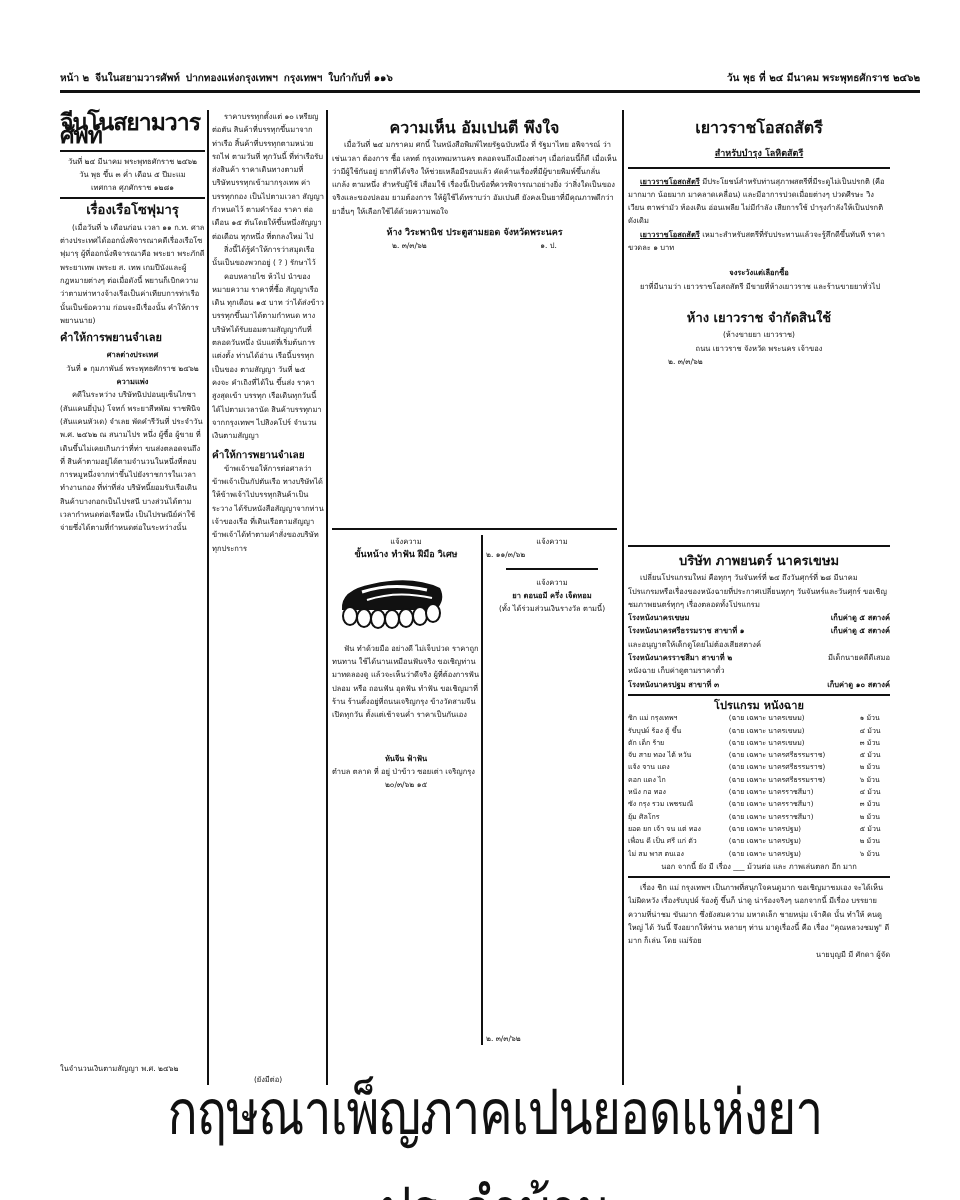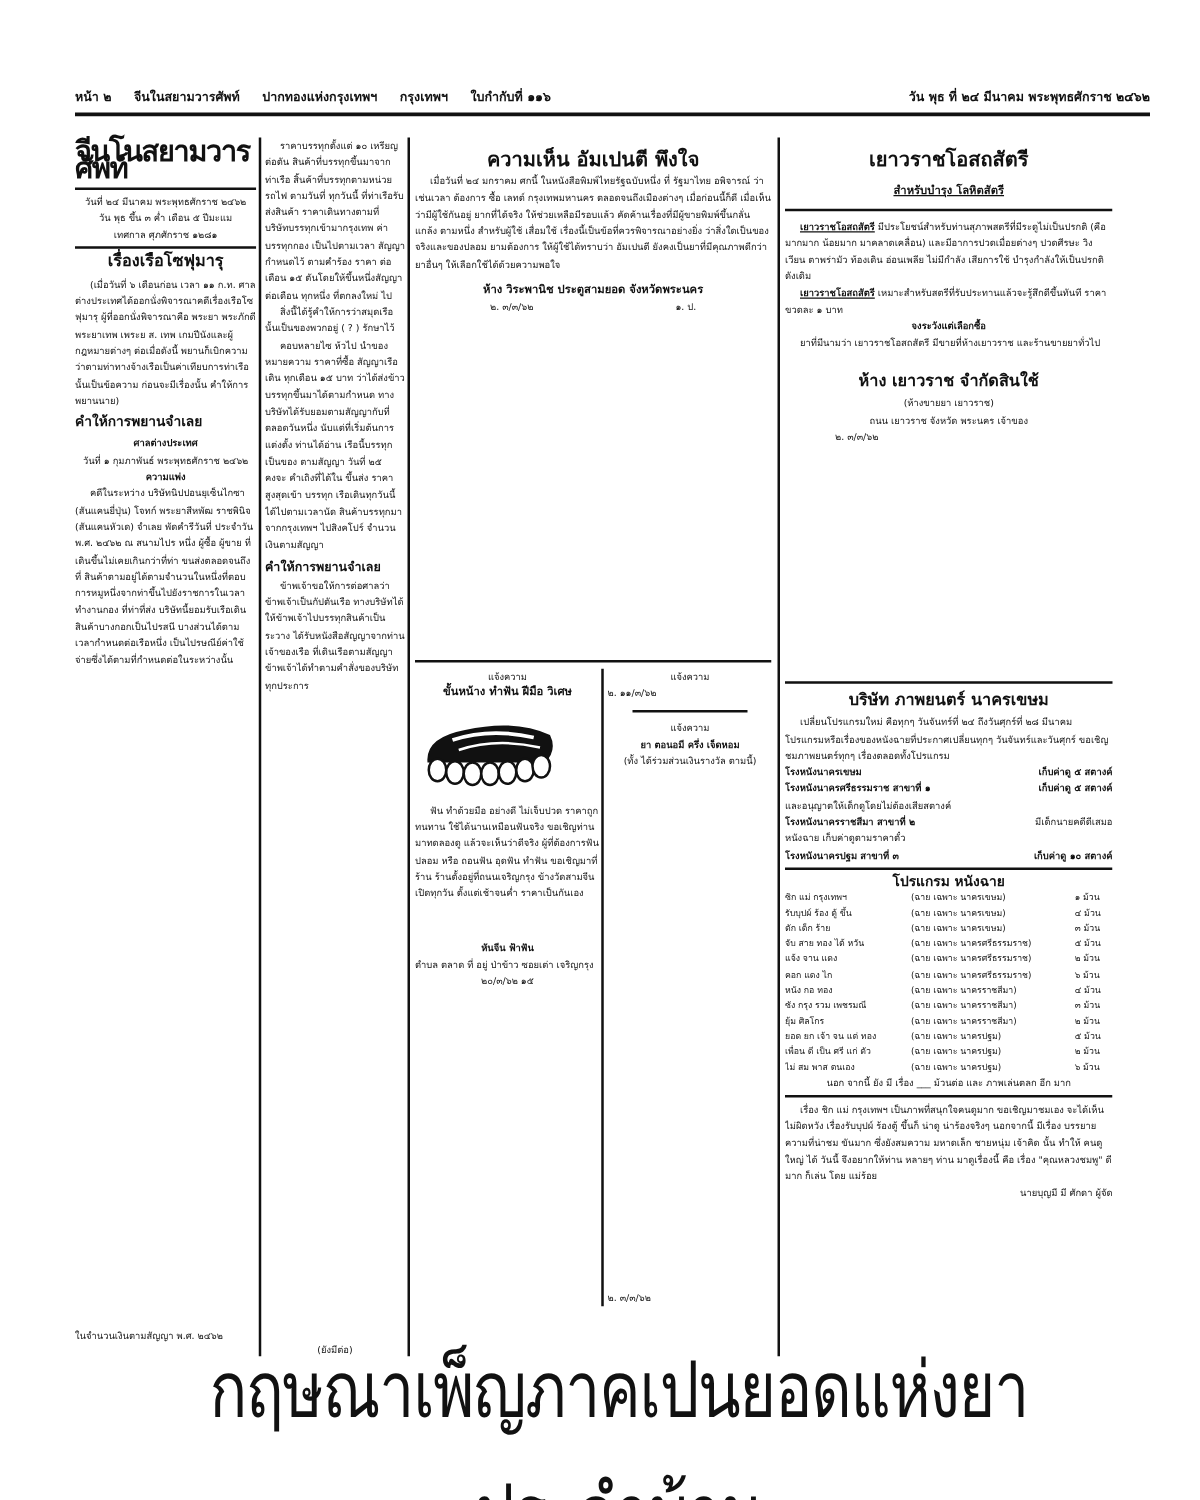--- a/index.html
+++ b/index.html
@@ -1,19 +1,19 @@
 <!DOCTYPE html>
 <html><head>
 <meta charset="utf-8">
 <style>
   html,body{margin:0;padding:0;background:#fff;}
   body{width:960px;height:1200px;position:relative;overflow:hidden;font-family:"DejaVu Sans",sans-serif;color:#111;}
   .page{position:absolute;left:0;top:0;width:960px;height:1200px;}
   .header{position:absolute;top:70px;left:60px;width:860px;height:16px;font-size:10px;font-weight:bold;display:flex;justify-content:space-between;}
-  .header .l{display:flex;gap:18px;}
+  .header .l{display:flex;gap:6px;}
   .hrule{position:absolute;top:90px;left:60px;width:860px;height:3px;background:#111;}
   .col{position:absolute;top:95px;font-size:7.5px;line-height:13.3px;overflow:hidden;}
   .vline{position:absolute;top:110px;width:2px;background:#111;}
   .masthead{font-family:"DejaVu Serif",serif;font-size:23px;font-weight:bold;text-align:left;letter-spacing:-1px;margin:20px 0 8px;}
   .rule{height:2px;background:#111;margin:3px 0;}
   .center{text-align:center;}
   .h1{font-size:16px;font-weight:bold;text-align:center;margin:6px 0 4px;}
   .h2{font-size:13px;font-weight:bold;margin:4px 0;}
   .bold{font-weight:bold;}
   .ul{text-decoration:underline;margin-top:13px;}
@@ -113,21 +113,21 @@
     <div style="position:absolute;bottom:0">๒. ๓/๓/๖๒</div>
   </div>
   <div class="vline" style="left:622px;height:975px;"></div>
 
   <div class="col" style="left:628px;top:115px;width:262px;height:420px;">
     <div class="h1">เยาวราชโอสถสัตรี</div>
     <div class="center bold ul" style="font-size:9px">สำหรับบำรุง โลหิตสัตรี</div>
     <div style="height:2px;background:#111;margin:6px 0"></div>
     <p><span class="bold ul">เยาวราชโอสถสัตรี</span> <span>มีประโยชน์สำหรับท่านสุภาพสตรีที่มีระดูไม่เป็นปรกติ (คือมากมาก น้อยมาก มาคลาดเคลื่อน) และมีอาการปวดเมื่อยต่างๆ ปวดศีรษะ วิงเวียน ตาพร่ามัว ท้องเดิน อ่อนเพลีย ไม่มีกำลัง เสียการใช้ บำรุงกำลังให้เป็นปรกติดังเดิม</span></p>
     <p><span class="bold ul">เยาวราชโอสถสัตรี</span> <span>เหมาะสำหรับสตรีที่รับประทานแล้วจะรู้สึกดีขึ้นทันที ราคาขวดละ ๑ บาท</span></p>
-    <div class="center bold" style="margin-top:0">จงระวังแต่เลือกซื้อ</div>
+    <div class="center bold" style="margin-top:12px">จงระวังแต่เลือกซื้อ</div>
     <p>ยาที่มีนามว่า เยาวราชโอสถสัตรี มีขายที่ห้างเยาวราช และร้านขายยาทั่วไป</p>
     <div class="h2 center" style="margin-top:18px">ห้าง เยาวราช จำกัดสินใช้</div>
     <div class="center">(ห้างขายยา เยาวราช)</div>
     <div class="center">ถนน เยาวราช จังหวัด พระนคร เจ้าของ</div>
     <div style="padding-left:40px">๒. ๓/๓/๖๒</div>
   </div>
   <div style="position:absolute;left:628px;top:545px;width:262px;height:2px;background:#111"></div>
 
   <div class="col" style="left:628px;top:550px;width:262px;height:500px;">
     <div class="h2 center">บริษัท ภาพยนตร์ นาครเขษม</div>

